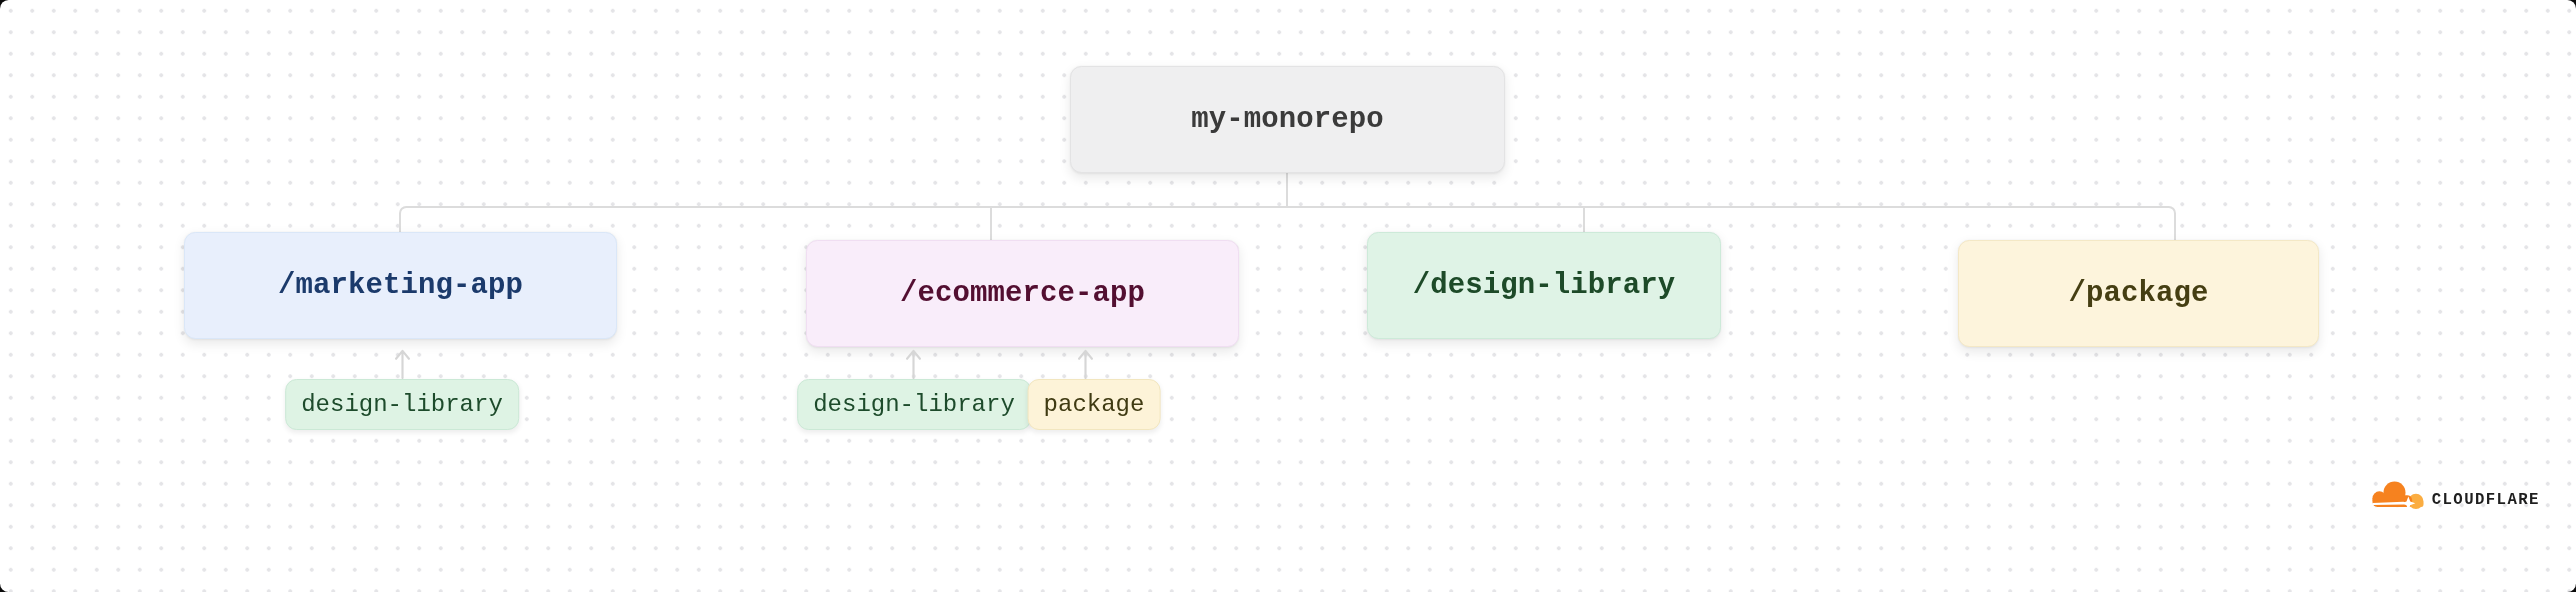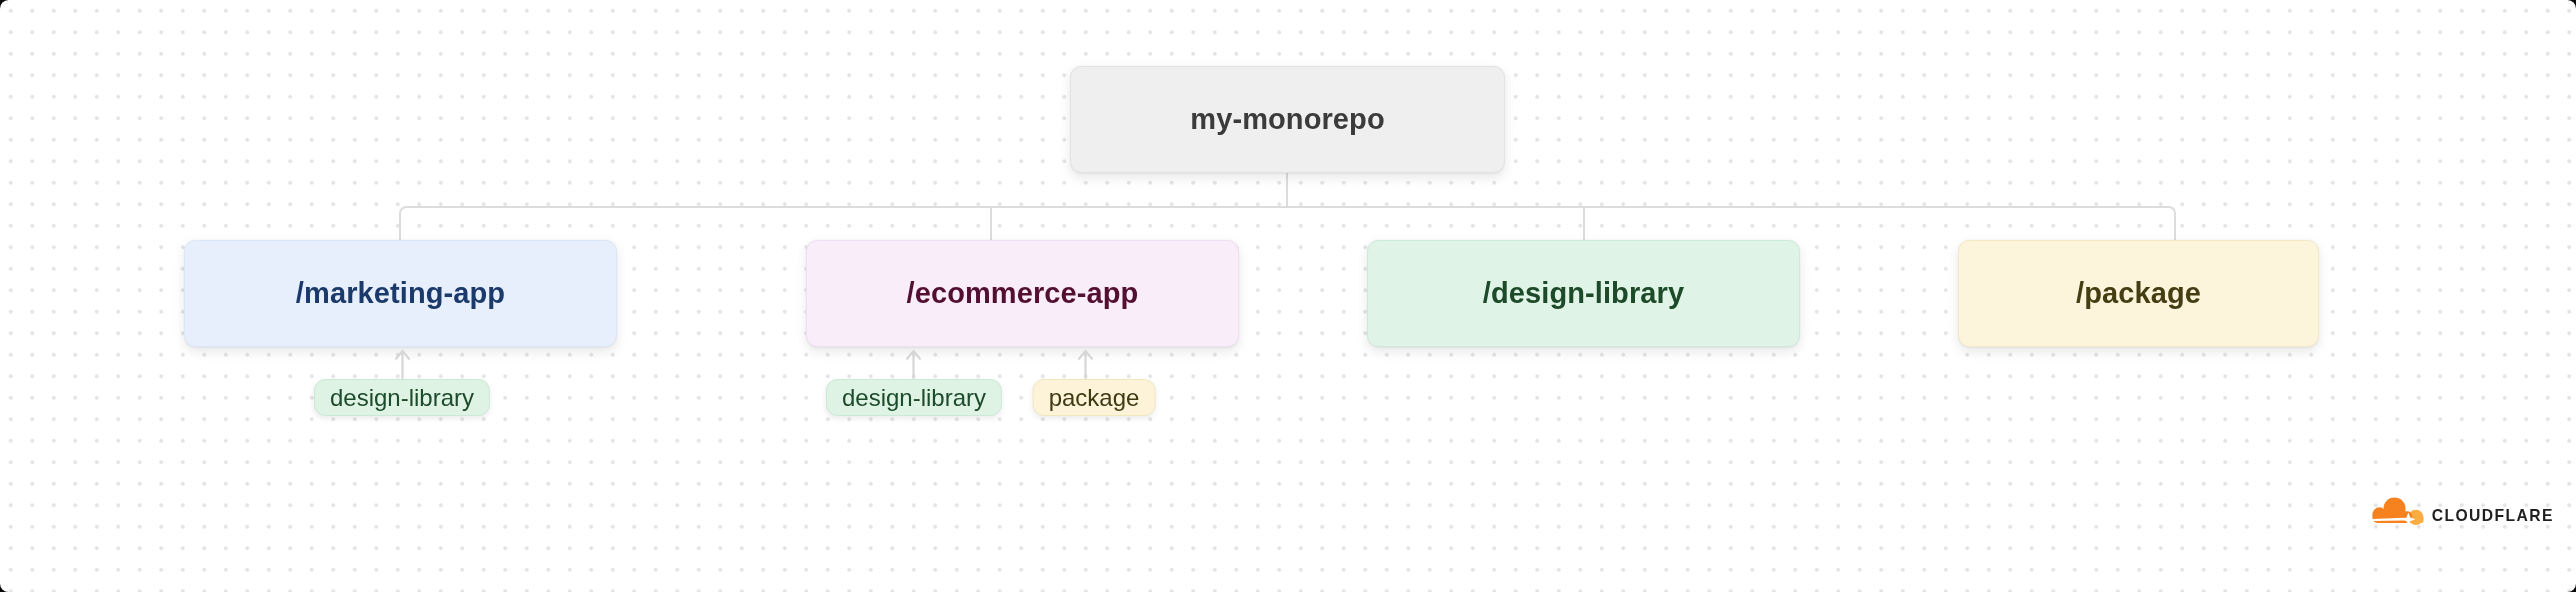--- a/index.html
+++ b/index.html
@@ -3,21 +3,21 @@
 <meta charset="utf-8">
 <style>
   html, body { margin:0; padding:0; background:#0b0b0b; }
   .stage {
     position:relative; width:2576px; height:592px;
     background-color:#ffffff;
     background-image: radial-gradient(circle, #e4e4e7 1.9px, rgba(255,255,255,0) 2.1px);
     background-size: 21.5px 21.5px;
     border-radius: 8.6px;
     overflow:hidden;
-    font-family:Liberation Sans, sans-serif;
+    font-family:Liberation Mono, monospace;
   }
 
   
   .stub {
     position:absolute; left:1286px; top:173px; width:2.1px; height:34px;
     background:#dcdcdc;
   }
   .rail {
     position:absolute; left:399px; top:206px; width:1777px; height:34px;
     border:2.1px solid #dcdcdc; border-bottom:none;
@@ -29,47 +29,47 @@
 
   
   .node {
     position:absolute; height:107px; box-sizing:border-box;
     display:flex; align-items:center; justify-content:center;
     border-radius:11.4px; border:1.4px solid transparent;
     box-shadow: 0 4.3px 11.4px rgba(0,0,0,0.09), 0 0.7px 2.1px rgba(0,0,0,0.05);
     font-weight:700; font-size:29px; letter-spacing:0.1px;
   }
   .node.root { left:1070px; top:66px;  width:435px; }
-  .node.c0   { left:184px;  top:240px; width:433px; }
+  .node.c0   { left:184px;  top:232px; width:433px; }
   .node.c1   { left:774px; top:240px; width:433px;margin-left:32px; }
-  .node.c2   { left:1367px; top:240px; width:433px; }
+  .node.c2   { left:1367px; top:232px; width:354px; }
   .node.c3   { left:1958px; top:240px; width:361px; }
 
   
   .dep-arrow { position:absolute; top:348px; width:23px; height:31.5px; }
   .dep-arrow.a0 { left:391px; }
   .dep-arrow.a1 { left:902px; }
   .dep-arrow.a2 { left:1074px; }
 
   
   .tag {
-    position:absolute; top:379px; height:37px; box-sizing:border-box;
+    position:absolute; top:379px; height:51px; box-sizing:border-box;
     transform:translateX(-50%);
     display:flex; align-items:center; padding:0 15px;
     border-radius:11.4px; border:1.4px solid transparent;
     box-shadow: 0 2.1px 5.7px rgba(0,0,0,0.07);
     font-size:24px; font-weight:400;
   }
   .tag.t0 { left:402px; }
   .tag.t1 { left:914px; }
   .tag.t2 { left:1094px; }
 
   
   .logo {
-    position:absolute; left:2363px; top:494px;
+    position:absolute; left:2363px; top:478px;
     display:flex; align-items:center; gap:5.7px;
   }
   .logo .wordmark {
     font-size:15.7px; font-weight:700; letter-spacing:1.4px;
     padding-top:10px;
   }
 </style>
 </head>
 <body>
 

